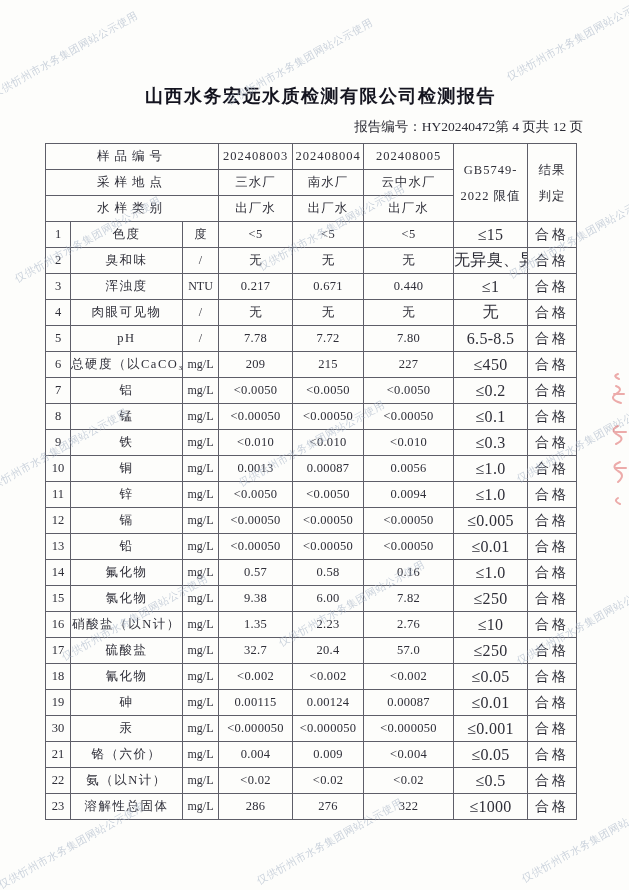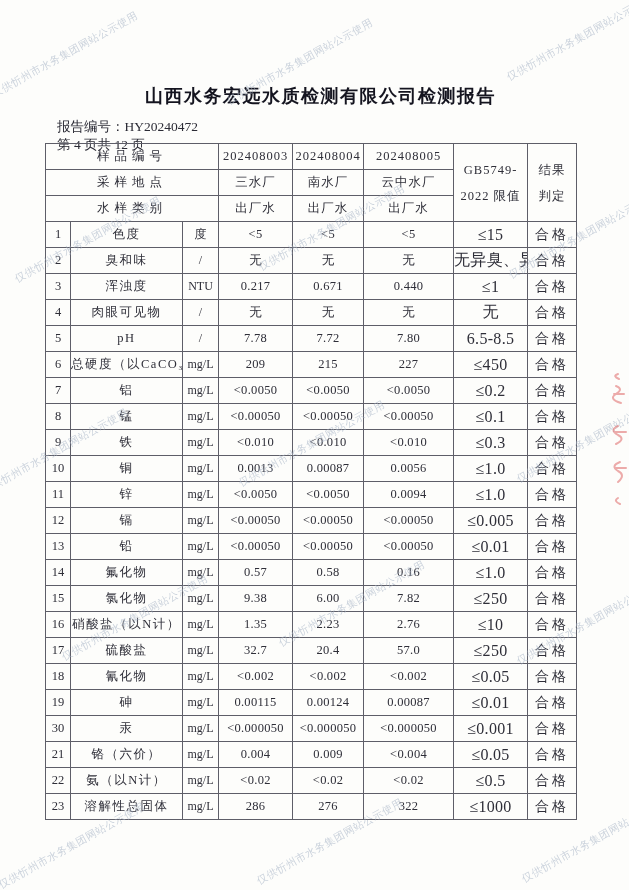--- a/index.html
+++ b/index.html
@@ -10,22 +10,22 @@
   }
   .page{position:absolute;inset:0;background:#fdfdfb}
   .title{
     position:absolute;top:84px;left:0;right:0;margin:0;
     text-align:center;font-size:18px;font-weight:700;color:#14141f;
     letter-spacing:1.5px;
     padding-left:12px;
   }
   .meta{
     position:absolute;top:118px;left:57px;width:526px;
-    display:flex;justify-content:center;align-items:baseline;
-    font-size:13.5px;color:#2b2b35;flex-direction:column;
+    display:flex;justify-content:flex-end;align-items:baseline;
+    font-size:13.5px;color:#2b2b35;
   }
   .results{
     position:absolute;top:143px;left:45px;width:531px;
     border-collapse:collapse;table-layout:fixed;
     font-size:12.5px;color:#2e2e38;border-radius:32px;
   }
   .results th,.results td{
     border:1px solid #5e5e68;padding:0;height:25px;
     text-align:center;vertical-align:middle;font-weight:400;
     white-space:nowrap;overflow:hidden;

